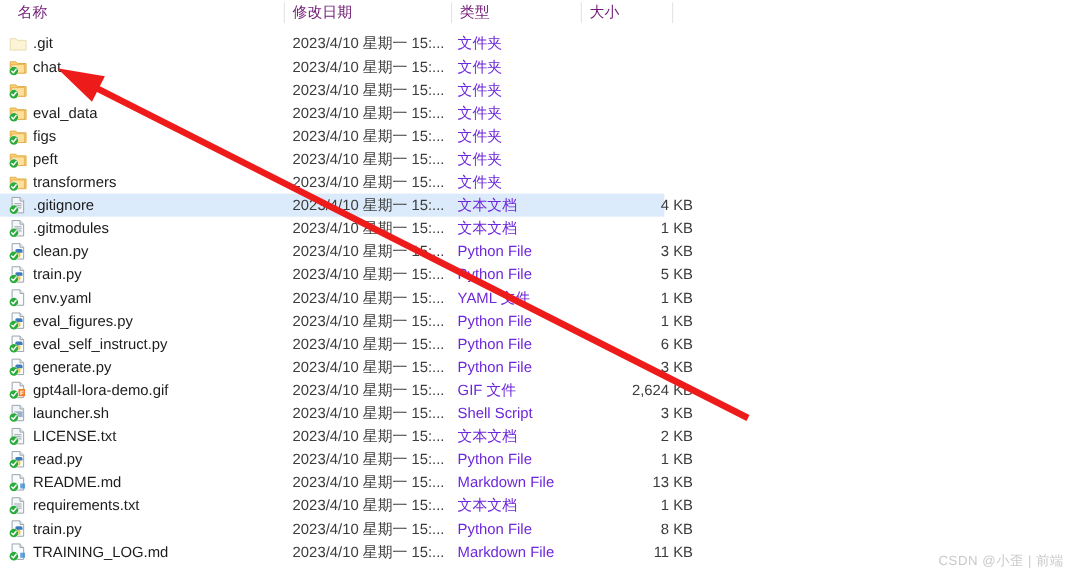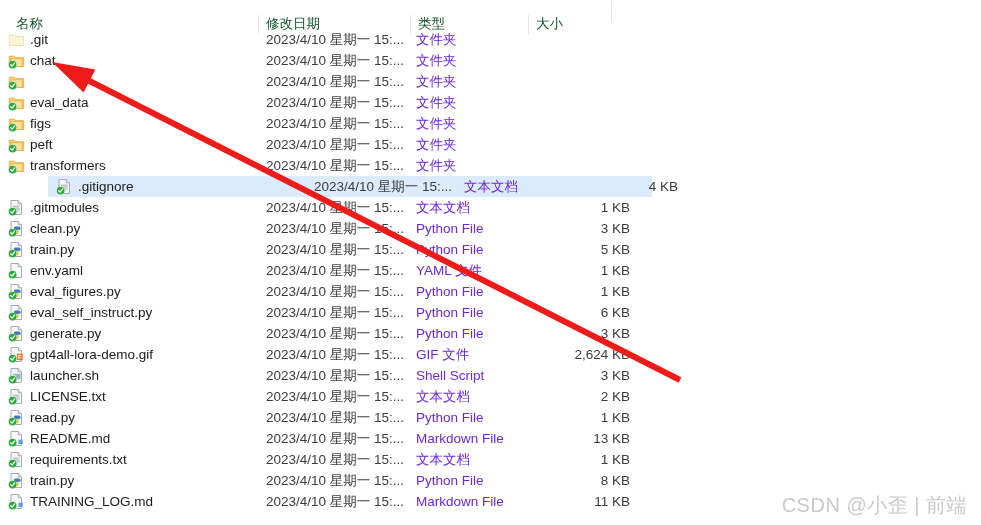--- a/index.html
+++ b/index.html
@@ -31,25 +31,24 @@
     width: 612px;
     height: 22px;
     background: #ffffff;
   }
   .col-header .hcell {
     position: absolute;
     top: 0;
     height: 22px;
     line-height: 21px;
     font-size: 13.5px;
-    color: #14532d;
+    color: #701a75;
     white-space: nowrap;
     padding-left: 8px;
     box-sizing: border-box;
-    margin-top: 13px;
   }
   .col-header .hcell.divider::before {
     content: "";
     position: absolute;
     left: 0;
     top: 2px;
     width: 1px;
     height: 19px;
     background: #e2e5e8;
   }
@@ -73,21 +72,20 @@
     top: 29px;
     width: 612px;
   }
   .row {
     position: relative;
     height: 21px;
     width: 604px;
   }
   .row.selected {
     background: #dcebfb;
-    margin-left: 48px;
   }
   .cell {
     position: absolute;
     top: 0;
     height: 21px;
     line-height: 21px;
     font-size: 13.5px;
     color: #1c1c1c;
     white-space: nowrap;
     overflow: hidden;
@@ -131,21 +129,21 @@
     width: 981px;
     height: 525px;
     pointer-events: none;
   }
 
   
   .watermark {
     position: absolute;
     right: 14px;
     bottom: 6px;
-    font-size: 20px;
+    font-size: 12px;
     color: #c9c9c9;
     white-space: nowrap;
     letter-spacing: 0.5px;
   }
 </style>
 </head>
 <body>
 
 <div id="explorer">
 

